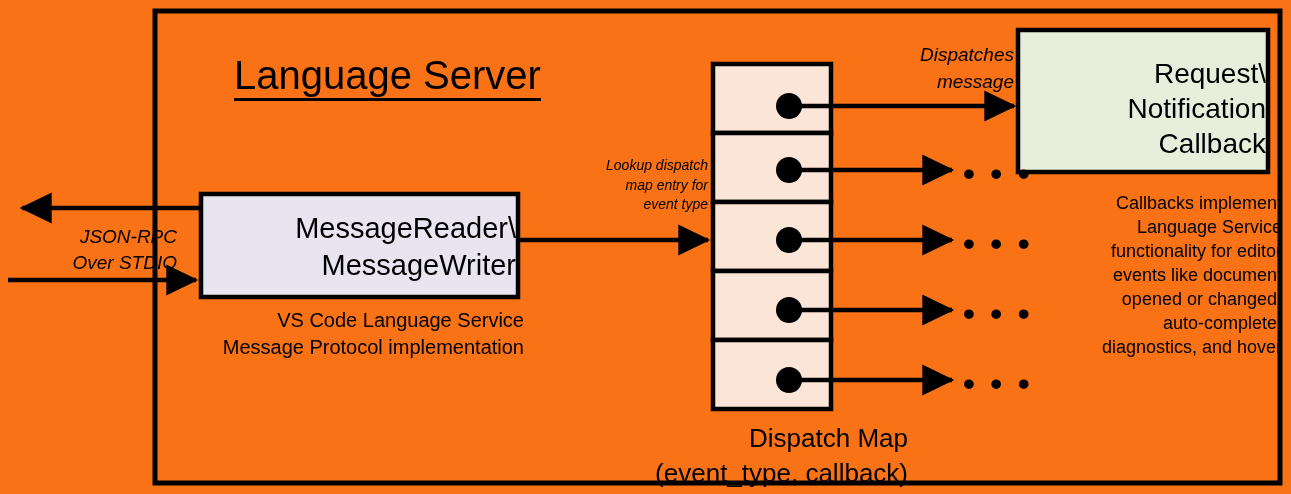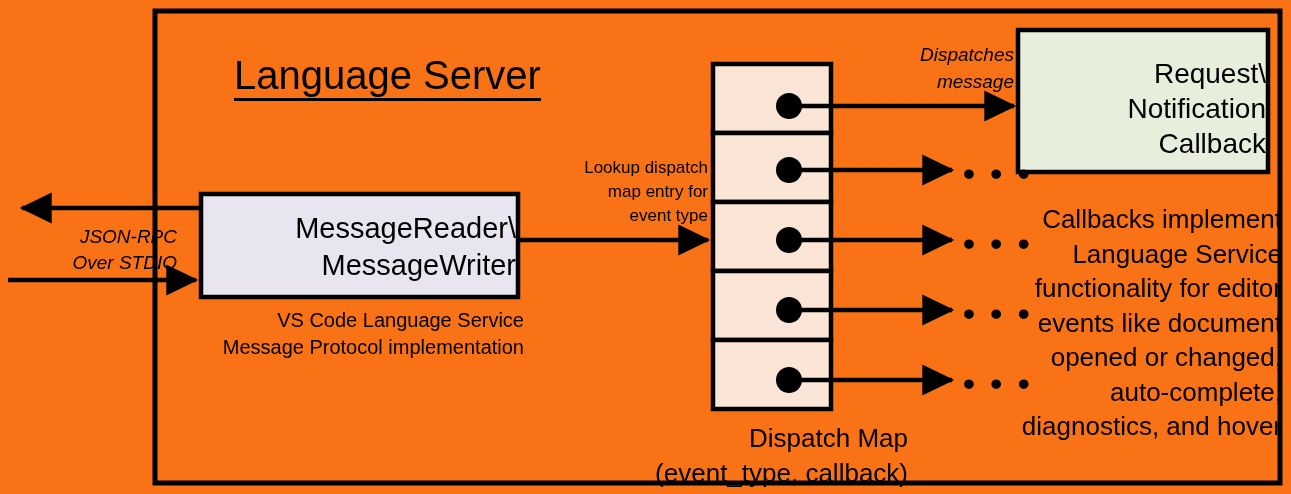--- a/index.html
+++ b/index.html
@@ -72,21 +72,22 @@
     width: 328px;
     font-size: 20px;
     line-height: 1.34;
   }
 
   
   #lookup-label {
     left: 518px;
     top: 156px;
     width: 190px;
-    font-size: 17px;
+    font-size: 14px;
+    font-style: italic;
     line-height: 1.4;
   }
 
   
   #dispatch-msg-label {
     left: 836px;
     top: 42px;
     width: 178px;
     font-size: 19px;
     font-style: italic;
@@ -105,23 +106,23 @@
   
   #callback-box-label {
     left: 1020px;
     top: 56px;
     width: 246px;
     font-size: 28px;
     line-height: 1.25;
   }
   #callback-caption {
     left: 1006px;
-    top: 202px;
+    top: 192px;
     width: 276px;
-    font-size: 26px;
+    font-size: 18px;
     line-height: 1.33;
   }
 
   .ellipsis-group {
     position: absolute;
     font-size: 34px;
     font-weight: bold;
     letter-spacing: 3px;
     line-height: 1;
     color: #000;

